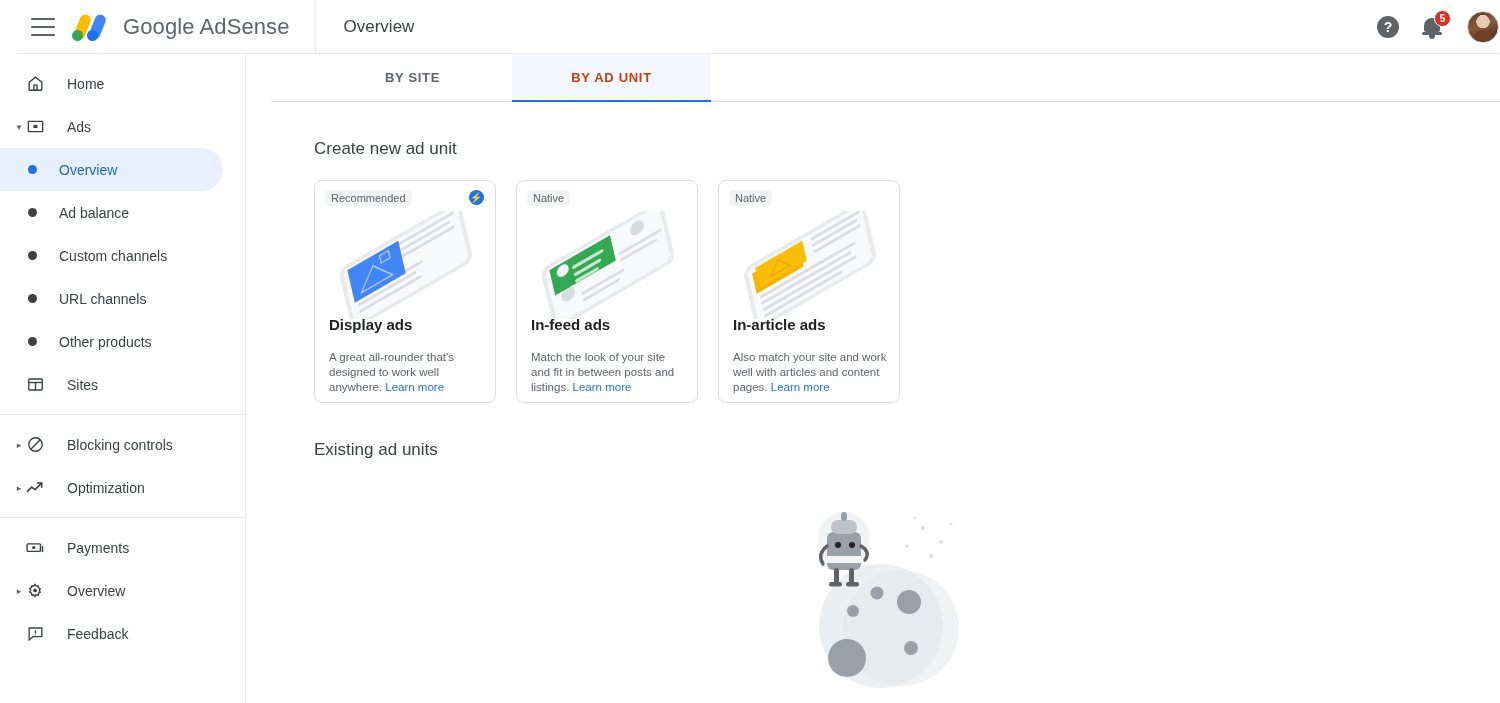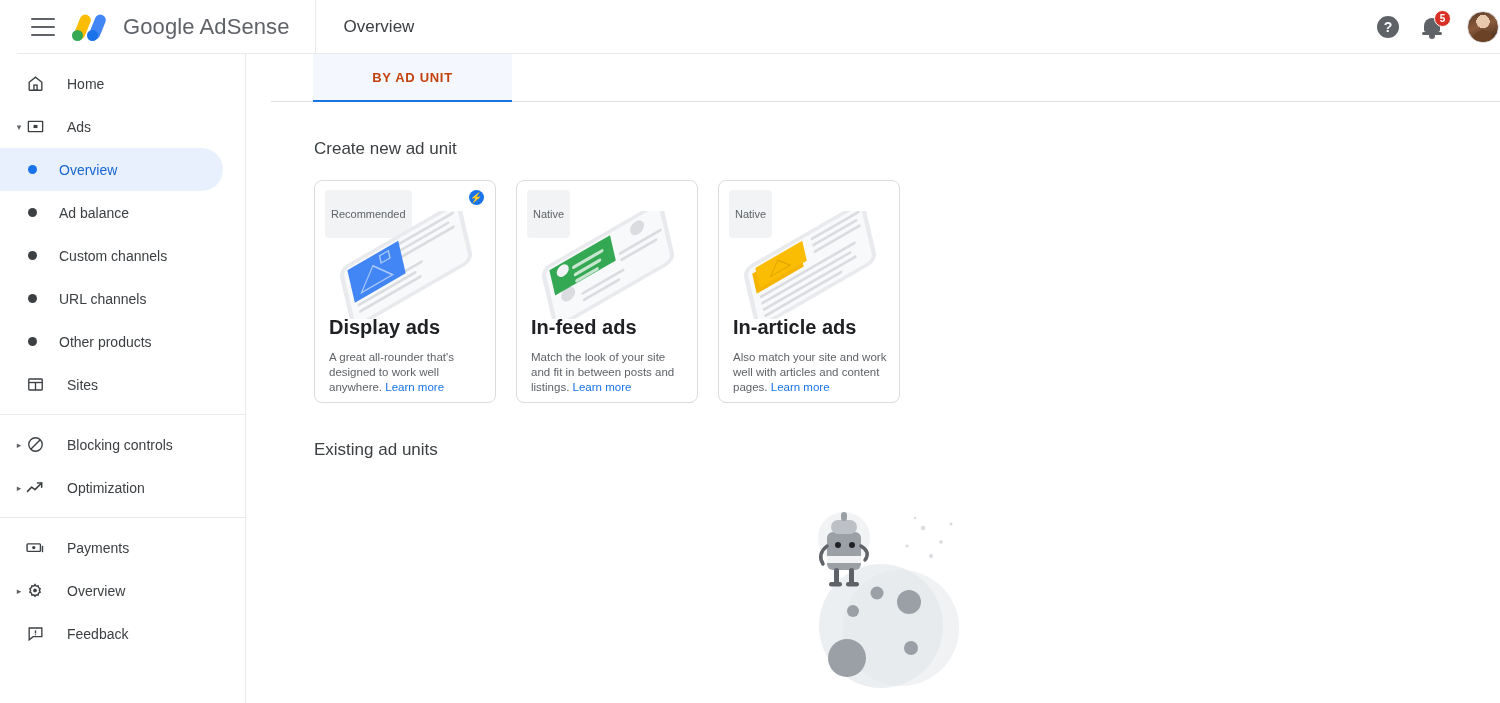--- a/index.html
+++ b/index.html
@@ -157,32 +157,32 @@
 
   
   .cards { display: flex; gap: 20px; margin-left: 43px; margin-top: 21px; }
   .card {
     width: 182px; height: 223px; border: 1px solid #dadce0; border-radius: 8px;
     background: #fff; position: relative; cursor: pointer; overflow: hidden;
   }
   .chip {
     position: absolute; left: 10px; top: 9px;
     background: #f1f3f4; color: #5f6368; font-size: 11px;
-    padding: 18px 6px; border-radius: 4px;
+    padding: 2px 6px; border-radius: 4px;
   }
   .boost-icon {
     position: absolute; right: 11px; top: 9px;
     width: 15px; height: 15px; border-radius: 50%; background: #1a73e8;
     display: flex; align-items: center; justify-content: center;
     color: #fff; font-size: 10px; line-height: 1;
   }
   .illus { position: absolute; left: 0; top: 30px; width: 182px; height: 108px; }
   .card-title {
     position: absolute; left: 14px; top: 135px;
-    font-size: 20px; font-weight: bold; color: #202124;
+    font-size: 15px; font-weight: bold; color: #202124;
   }
   .card-desc {
     position: absolute; left: 14px; top: 163px; right: 10px;
     font-size: 11.5px; line-height: 15px; color: #5f6368; margin-top: 6px;
   }
   .learn-more { color: #1a73e8; cursor: pointer; }
 
   
   .empty-wrap {
     margin-top: 38px; width: 1229px;
@@ -340,20 +340,21 @@
         </svg>
       </span>
       <span class="nav-label">Feedback</span>
     </div>
   </div>
 </div>
 
 <div class="main">
 
   <div class="tabs">
+    <div class="tab">BY SITE</div>
     <div class="tab active">BY AD UNIT</div>
   </div>
 
   <div class="section-title">Create new ad unit</div>
 
   <div class="cards">
 
     <div class="card">
       <div class="chip">Recommended</div>
       <div class="boost-icon">⚡</div>

